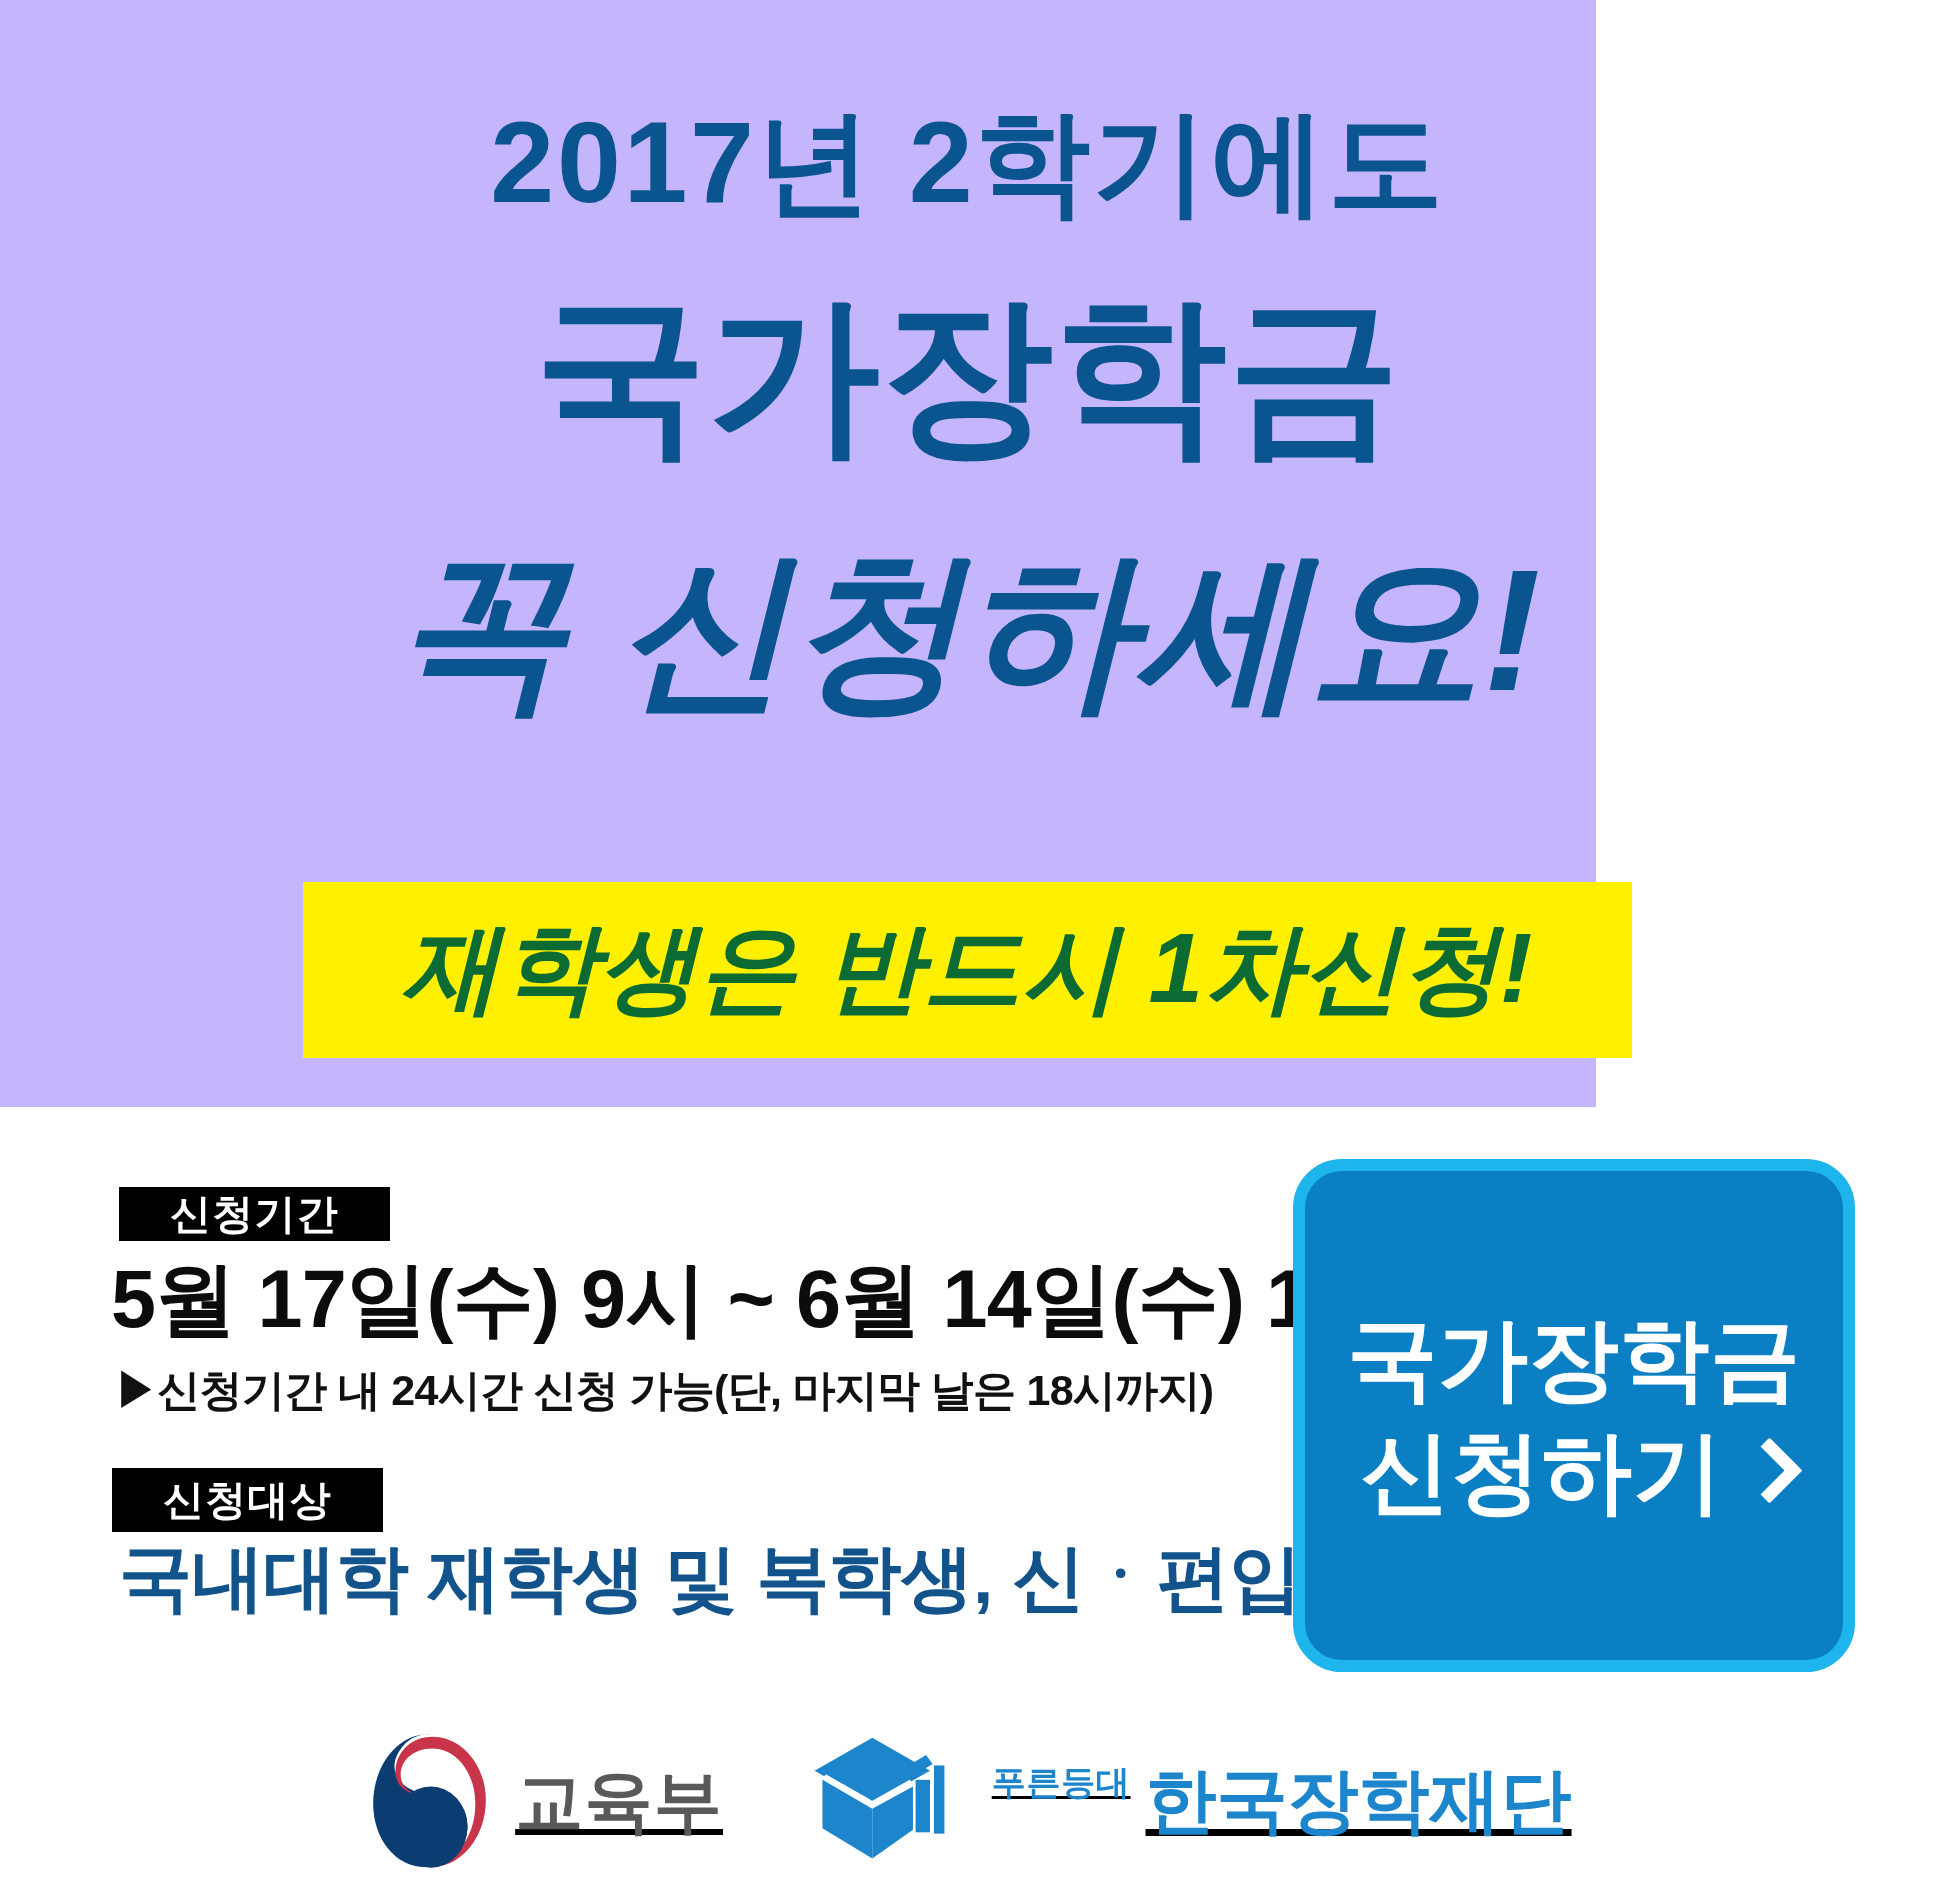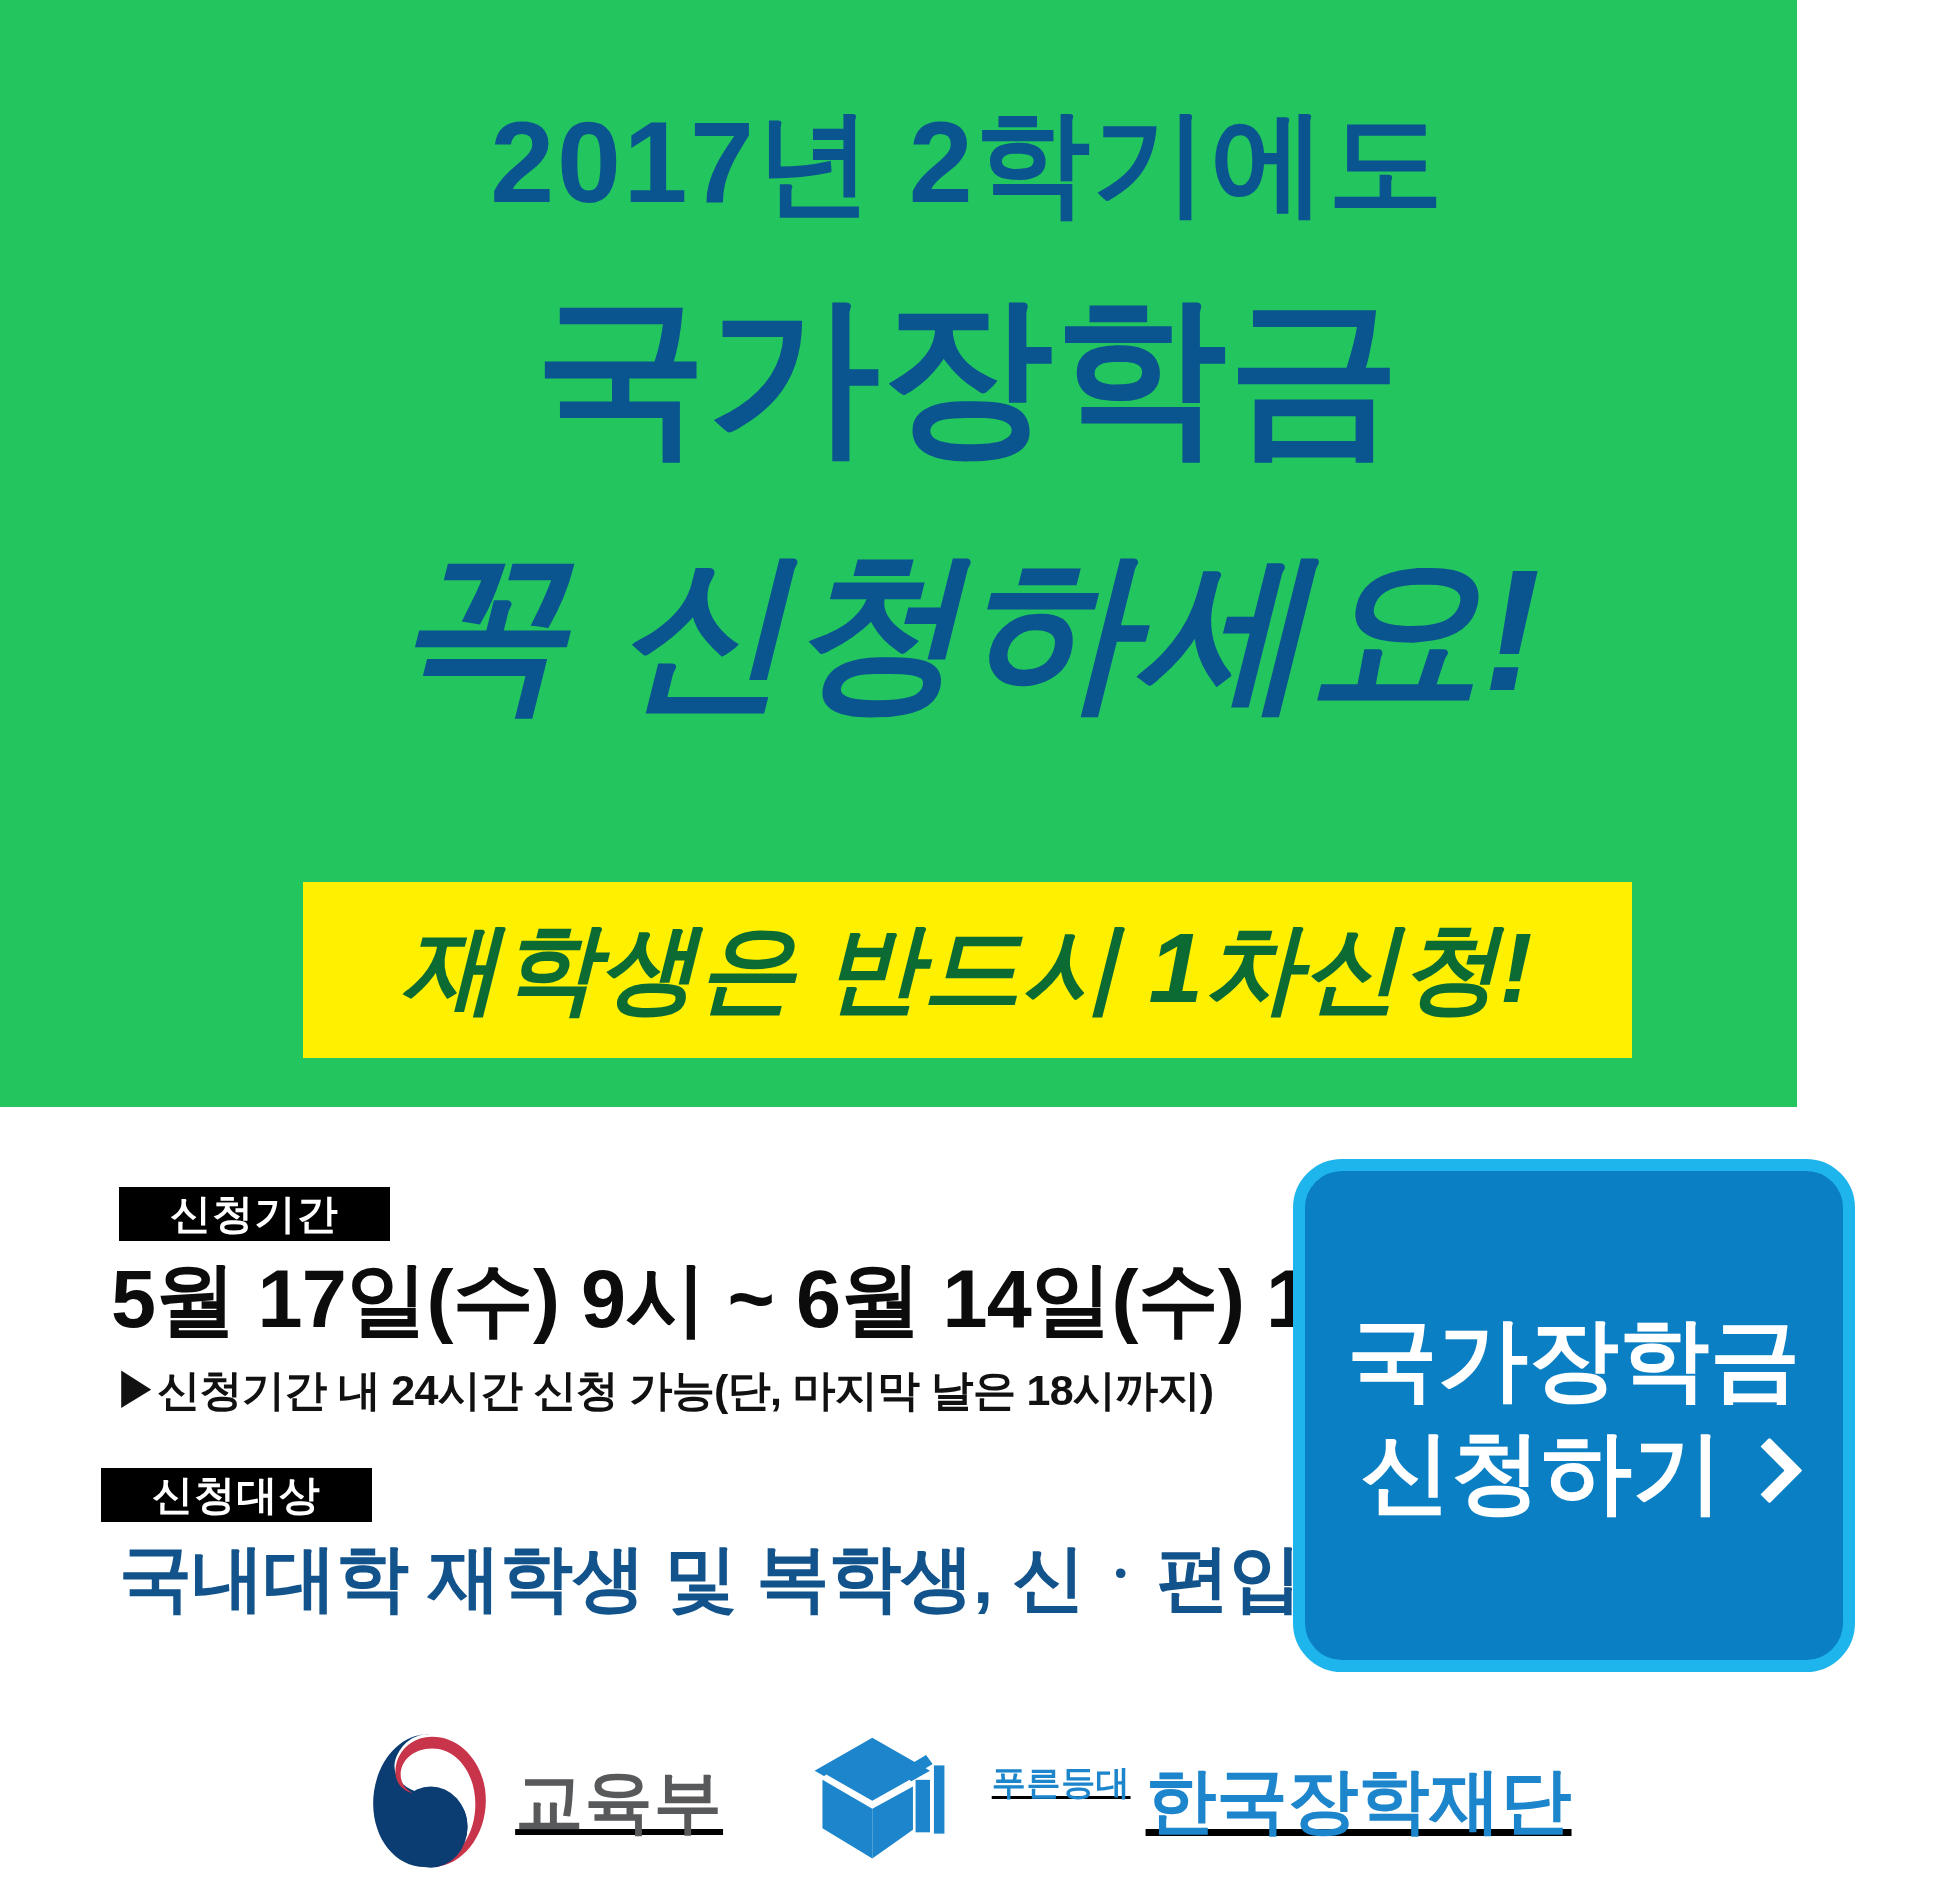--- a/index.html
+++ b/index.html
@@ -16,23 +16,23 @@
     height: 1897px;
     overflow: hidden;
     background: #ffffff;
   }
 
   
   #hero {
     position: absolute;
     left: 0;
     top: 0;
-    width: 1797px;
+    width: 1596px;
     height: 1107px;
-    background: #22c55e;
+    background: #c4b5fd;
   }
 
   #eyebrow {
     position: absolute;
     left: 0;
     top: 105px;
     width: 1936px;
     text-align: center;
     color: #0A5490;
     font-size: 115px;
@@ -119,24 +119,24 @@
     letter-spacing: 1.3px;
     white-space: nowrap;
   }
   #badge-period {
     left: 119px;
     top: 80px;
     width: 271px;
     height: 54px;
   }
   #badge-target {
-    left: 101px;
+    left: 112px;
     top: 361px;
     width: 271px;
-    height: 54px;
+    height: 64px;
   }
 
   #period-value {
     position: absolute;
     left: 111px;
     top: 152px;
     color: #0c0c0c;
     font-size: 81px;
     font-weight: bold;
     line-height: 1;

